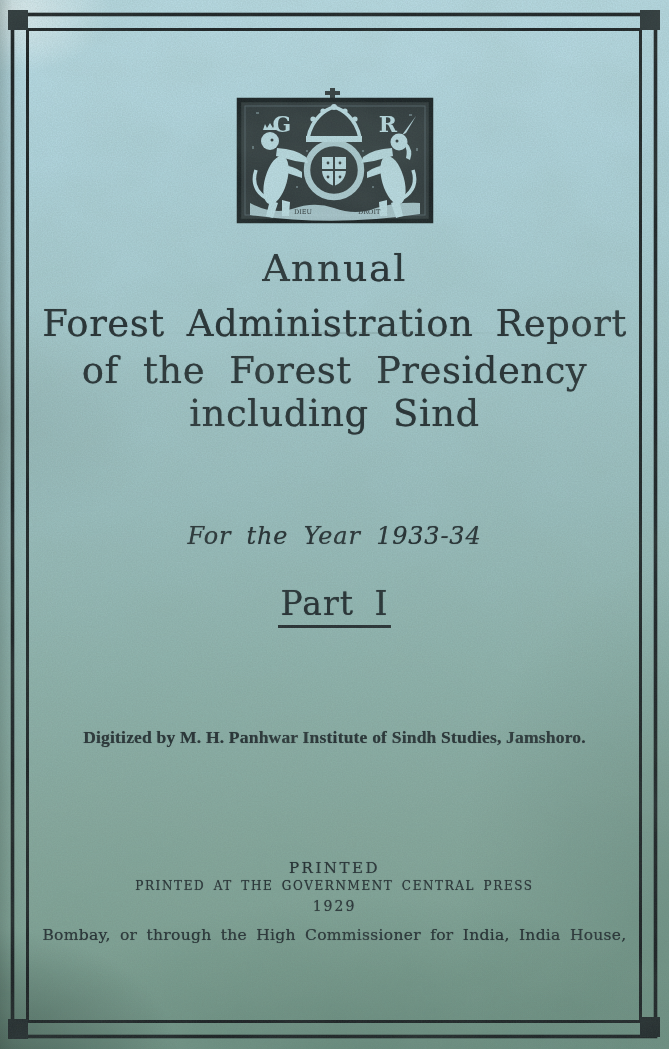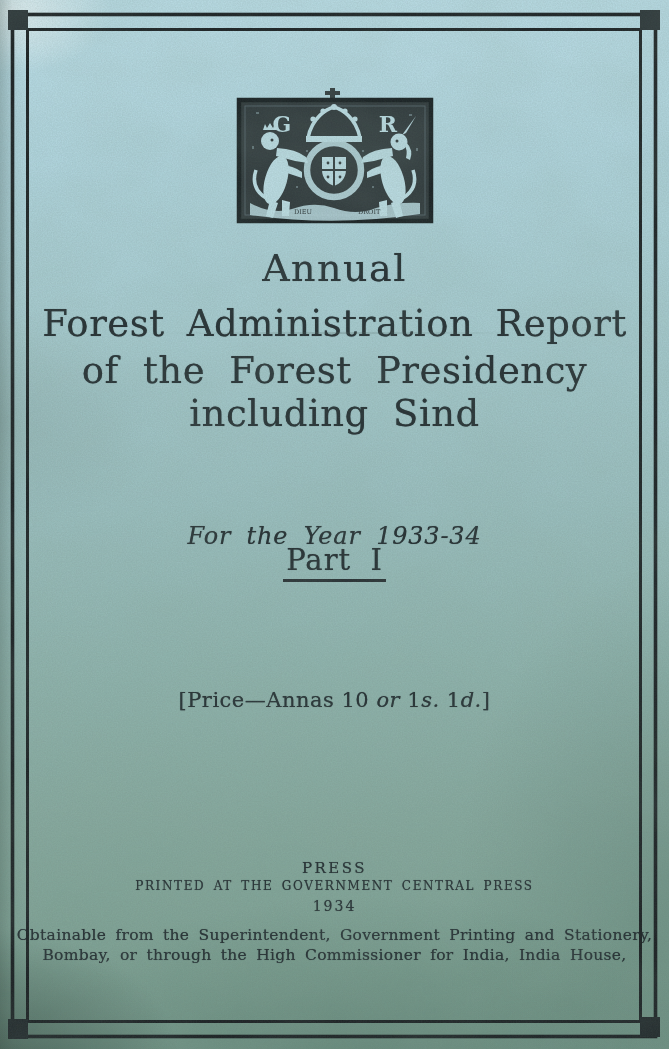--- a/index.html
+++ b/index.html
@@ -23,21 +23,21 @@
   .content{position:absolute;inset:0;z-index:2;}
   .frame{position:absolute;inset:0;z-index:3;pointer-events:none;}
   .texture{position:absolute;inset:0;z-index:6;pointer-events:none;}
   .tline{position:absolute;left:0;right:0;text-align:center;
     text-shadow:0 0 0.7px rgba(25,36,40,0.75);}
   .title1{top:246px;font-size:38px;letter-spacing:1.5px;}
   .title2{top:302px;font-size:37px;word-spacing:10px;letter-spacing:0.5px;}
   .title3{top:349px;font-size:37px;word-spacing:12px;letter-spacing:0.5px;}
   .title4{top:392px;font-size:37px;word-spacing:12px;letter-spacing:0.5px;}
   .yearline{top:498px;font-size:24px;font-style:italic;word-spacing:7px;letter-spacing:0.8px;margin-top:24px;}
-  .partline{top:543px;font-size:29px;word-spacing:9px;letter-spacing:1px;}
+  .partline{top:584px;font-size:33px;word-spacing:9px;letter-spacing:1px;}
   .partline .ul{display:inline-block;border-bottom:3px solid #22292d;padding:0 3px 2px 3px;}
   .priceline{top:688px;font-size:21px;white-space:pre-wrap;letter-spacing:0.5px;}
   .priceline .it{font-style:italic;}
   .digitized{top:727px;font-size:17.5px;font-weight:bold;font-family:"Liberation Serif",serif;letter-spacing:0.2px;}
   .imprint-city{top:859px;font-size:15px;letter-spacing:2.5px;}
   .imprint-press{top:879px;font-size:12px;letter-spacing:1.6px;word-spacing:3px;}
   .imprint-year{top:898px;font-size:14px;letter-spacing:2px;}
   .dist{top:926px;font-size:15.5px;line-height:19.5px;word-spacing:4px;letter-spacing:0.3px;}
   .scratch{position:absolute;left:160px;top:332px;width:360px;height:2px;z-index:2;
     background:linear-gradient(to right, rgba(70,90,88,0), rgba(70,90,88,0.22), rgba(70,90,88,0));}
@@ -133,29 +133,28 @@
     <div class="tline title1">Annual</div>
     <div class="tline title2">Forest Administration Report</div>
     <div class="tline title3">of the Forest Presidency</div>
     <div class="tline title4">including Sind</div>
 
     <div class="tline yearline">For the Year 1933-34</div>
     <div class="tline partline">
       <span class="ul">Part I</span>
     </div>
 
-    <div class="tline priceline"><span>[Price—Annas 10 </span><span class="it">or</span><span> 1</span><span class="it">s.</span><span> 1</span><span class="it">d.</span><span>]</span></div>
 
+    <div class="tline digitized">Digitized by M. H. Panhwar Institute of Sindh Studies, Jamshoro.</div>
 
-    <div class="tline imprint-city">PRESS</div>
+    <div class="tline imprint-city">PRINTED</div>
     <div class="tline imprint-press">PRINTED AT THE GOVERNMENT CENTRAL PRESS</div>
-    <div class="tline imprint-year">1934</div>
+    <div class="tline imprint-year">1929</div>
 
     <div class="tline dist">
-      <div>Obtainable from the Superintendent, Government Printing and Stationery,</div>
       <div>Bombay, or through the High Commissioner for India, India House,</div>
     </div>
   </div>
 
   <svg class="frame" width="669" height="1049" viewBox="0 0 669 1049">
     <rect x="12.5" y="14.5" width="643" height="1022" fill="none" stroke="#15191c" stroke-width="3.6"></rect>
     <rect x="27.5" y="29.5" width="613" height="992" fill="none" stroke="#15191c" stroke-width="3"></rect>
     <rect x="8" y="10" width="20" height="20" fill="#262e31"></rect>
     <rect x="640" y="10" width="20" height="20" fill="#262e31"></rect>
     <rect x="8" y="1019" width="20" height="20" fill="#10614"></rect>

